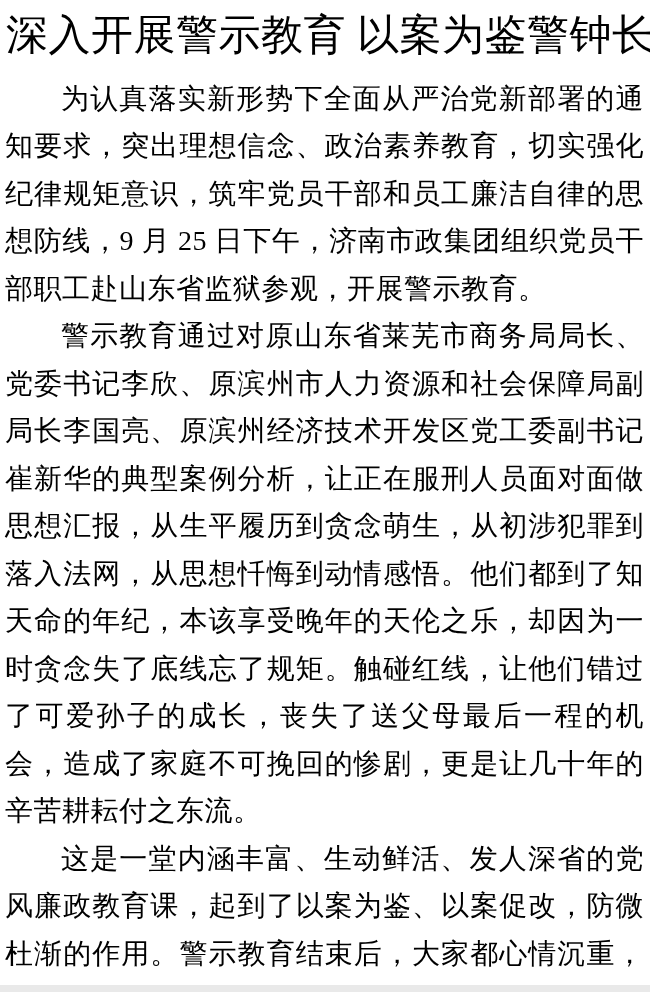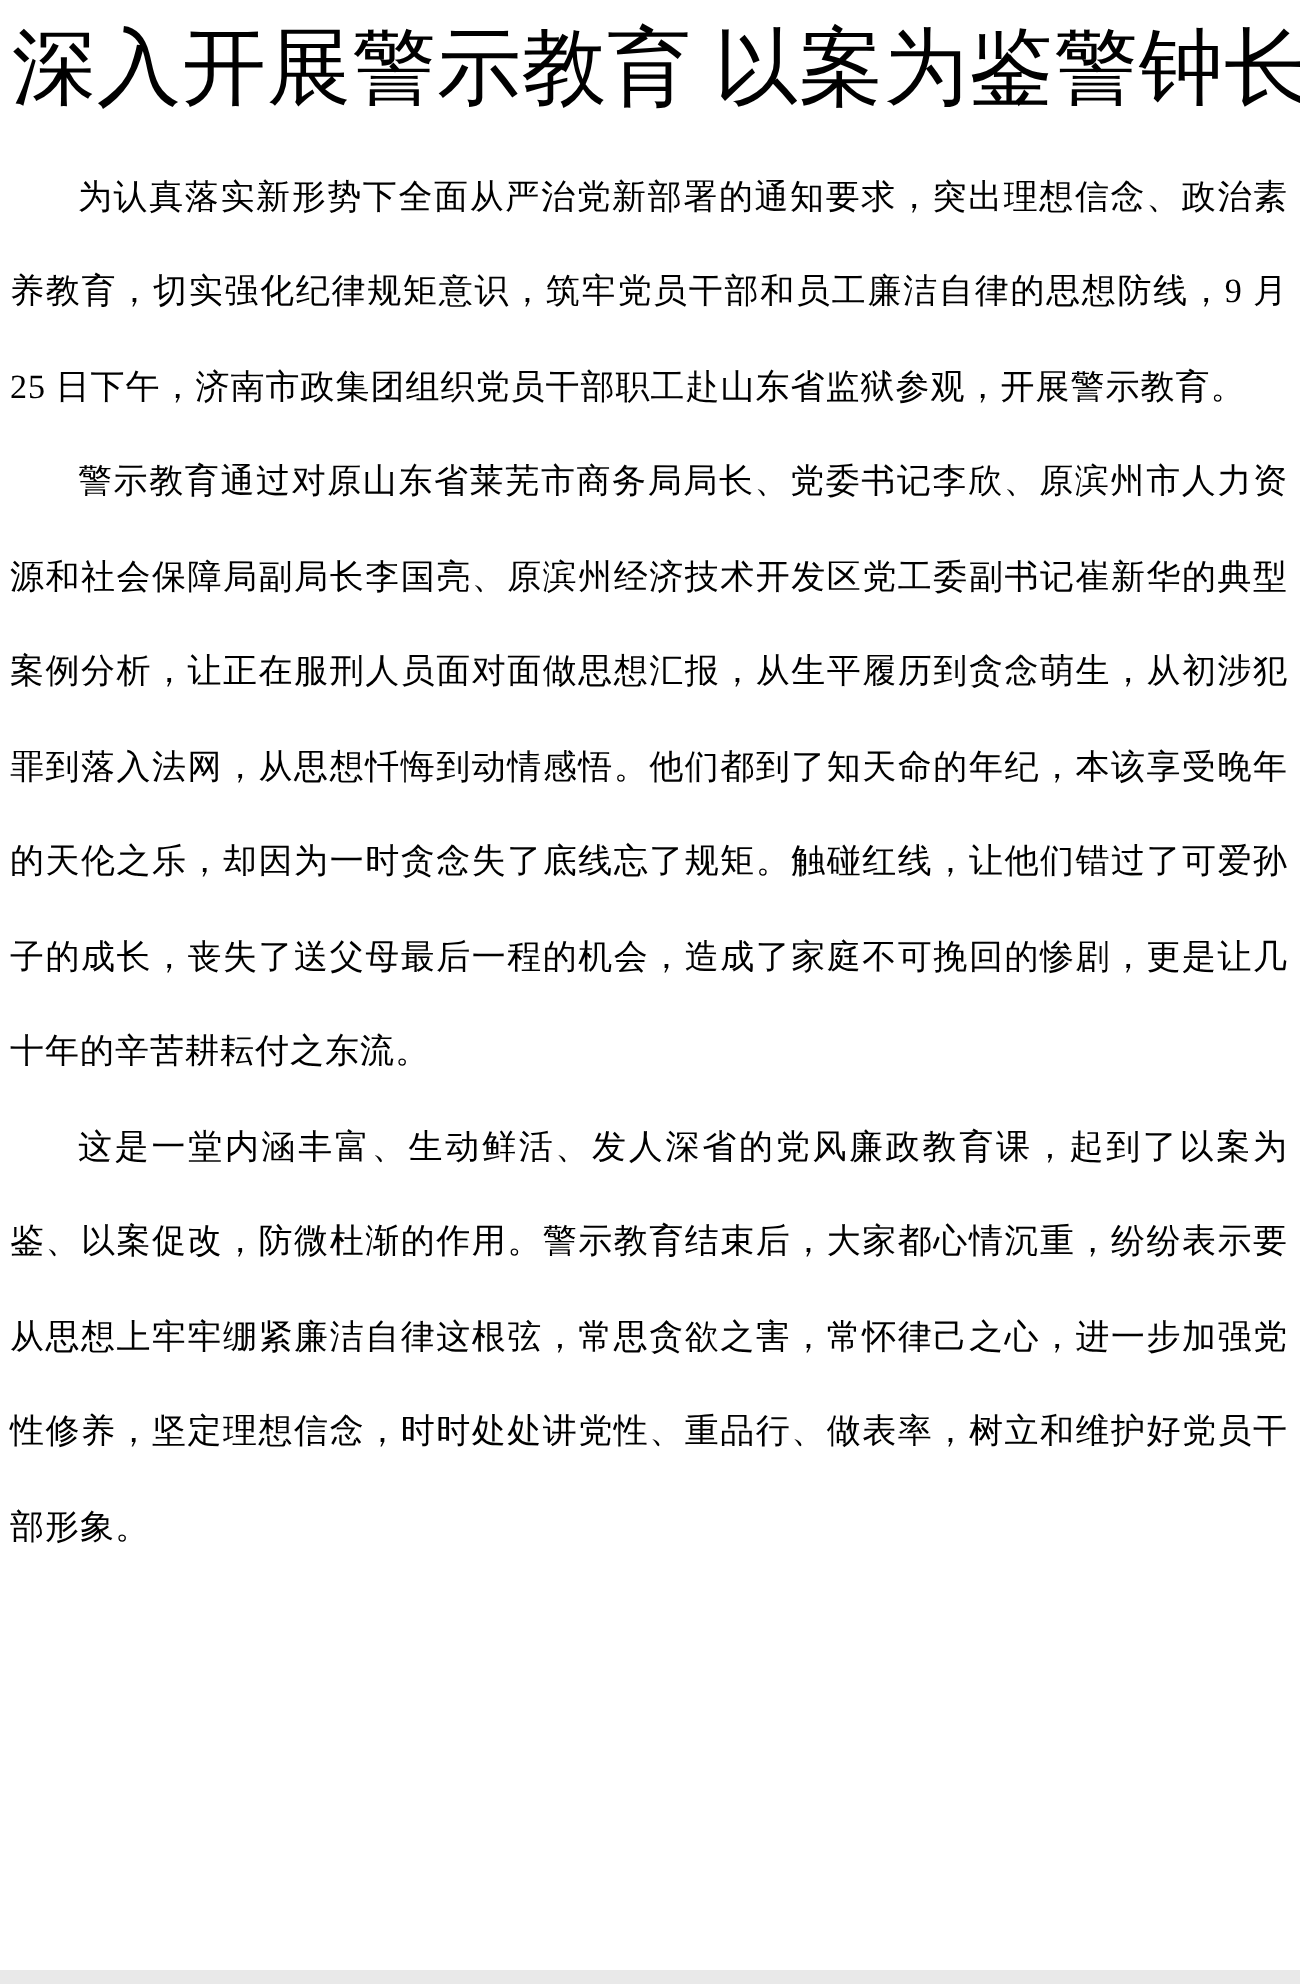--- a/index.html
+++ b/index.html
@@ -22,21 +22,21 @@
     font-weight: normal;
     line-height: 1.25;
     letter-spacing: 0.5px;
     white-space: nowrap;
   }
   .doc-body {
     padding: 0 6px 0 5px;
   }
   .doc-body p {
     margin: 0;
-    font-size: 17px;
+    font-size: 28px;
     line-height: 47.5px;
     text-align: justify;
     text-justify: inter-ideograph;
     text-indent: 2em;
     letter-spacing: 0.5px;
     word-break: break-all;
   }
   .bottom-bar {
     position: absolute;
     left: 0;

